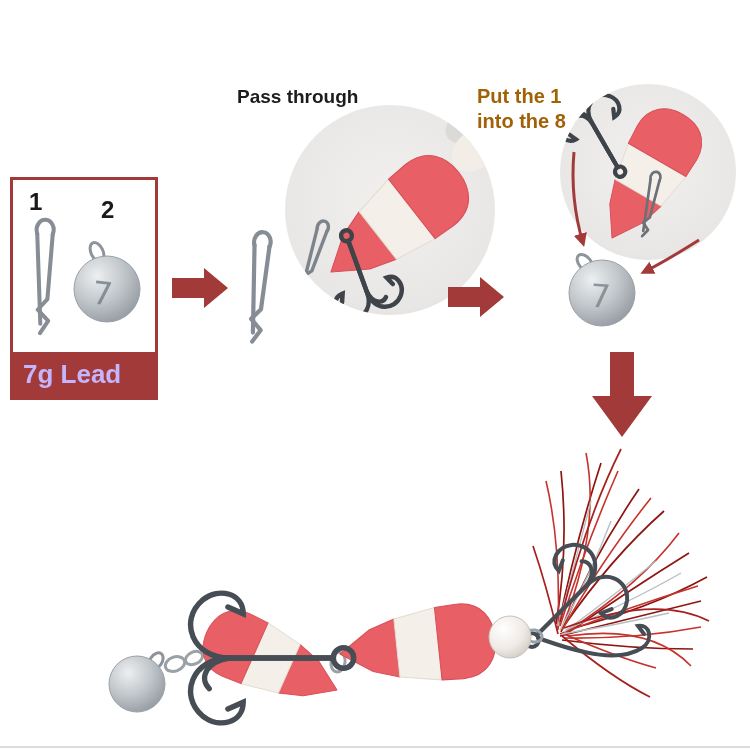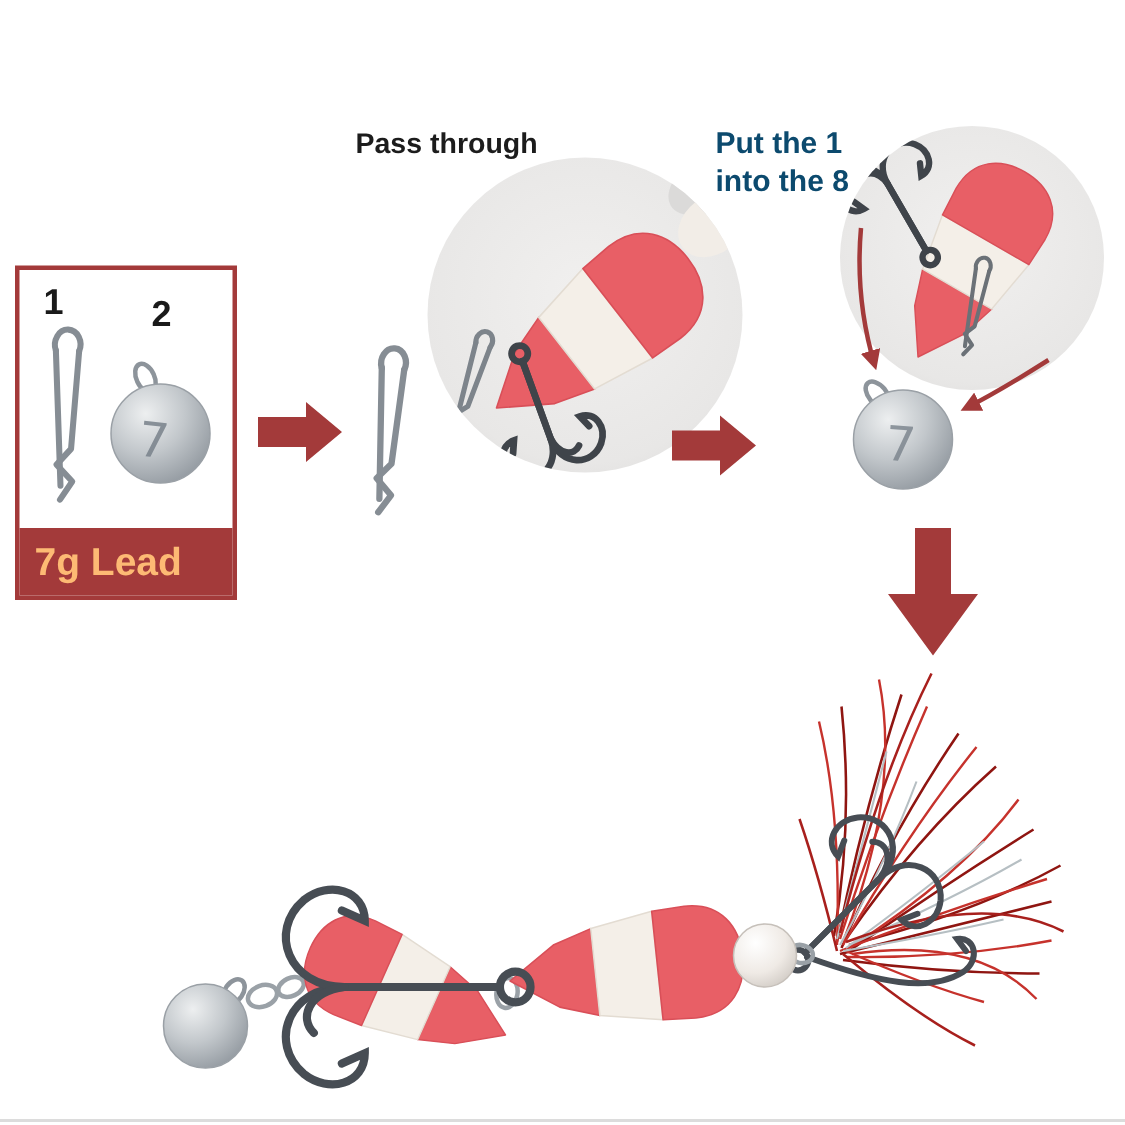--- a/index.html
+++ b/index.html
@@ -4,25 +4,25 @@
 <style>
   html,body{margin:0;padding:0;background:#ffffff;}
   #page{position:relative;width:750px;height:750px;background:#ffffff;overflow:hidden;
         font-family:"Liberation Sans",sans-serif;}
   .abs{position:absolute;}
   
   .kit-box{left:10px;top:177px;width:148px;height:223px;border:3px solid #a33a3a;box-sizing:border-box;}
   .kit-num{position:absolute;font-size:24px;font-weight:700;color:#1a1a1a;}
   .kit-num-1{left:16px;top:8px;}
   .kit-num-2{left:88px;top:16px;}
-  .kit-banner{position:absolute;left:0;right:0;bottom:0;height:45px;background:#a33a3a;color:#fdba74;
+  .kit-banner{position:absolute;left:0;right:0;bottom:0;height:45px;background:#a33a3a;color:#c4b5fd;
               font-size:26px;font-weight:700;line-height:45px;padding-left:10px;}
   
   .step1{left:213px;top:86px;font-size:19px;font-weight:700;color:#1c1c1c;margin-left:24px;}
-  .step2{left:477px;top:84px;font-size:20px;font-weight:700;color:#0c4a6e;line-height:25px;}
+  .step2{left:477px;top:84px;font-size:20px;font-weight:700;color:#a16207;line-height:25px;}
   .illu{left:0;top:0;}
   .bottom-line{left:0;bottom:2px;width:750px;height:2px;background:#dcdcdc;}
 </style>
 </head>
 <body>
 
 <div id="page">
 
   <svg class="abs illu" width="750" height="750" viewBox="0 0 750 750">
     <defs>

